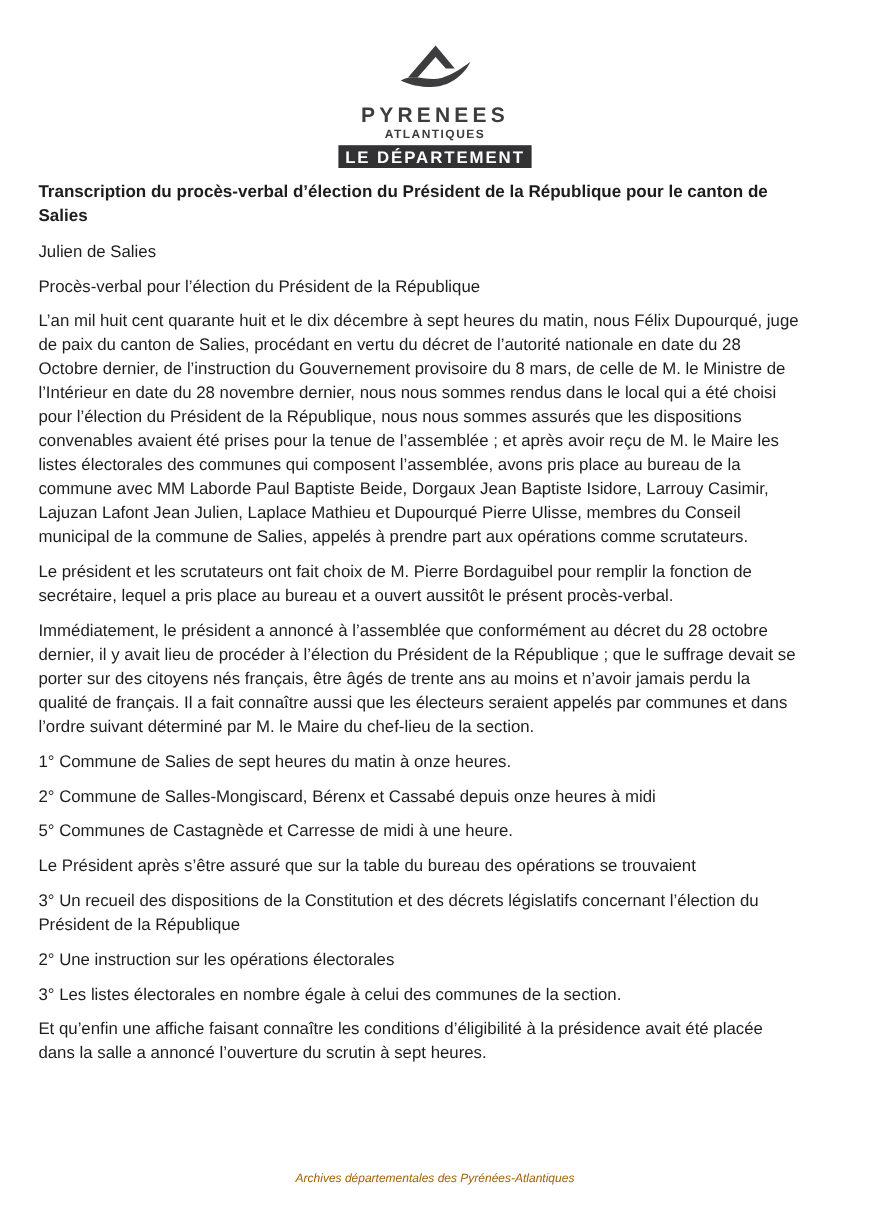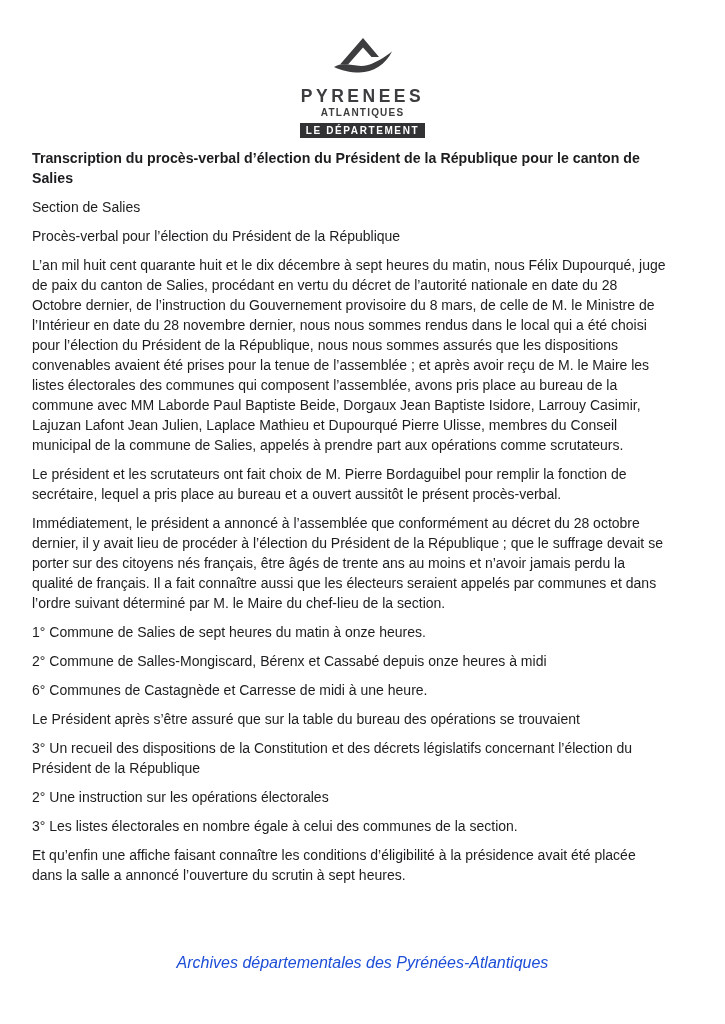--- a/index.html
+++ b/index.html
@@ -30,21 +30,21 @@
   .logo-line2 {
     font-size: 10px;
     font-weight: bold;
     letter-spacing: 1.2px;
     margin: 0 0 3px 0;
   }
   .logo-banner {
     display: inline-block;
     background: #323234;
     color: #ffffff;
-    font-size: 10px;
+    font-size: 14px;
     font-weight: bold;
     letter-spacing: 1.6px;
     padding: 3px 6px 2px 6px;
   }
   
   .doc-content {
     padding: 10px 56px 0 32px;
     font-size: 14px;
   }
   .doc-title {
@@ -57,52 +57,52 @@
   .doc-content p {
     margin: 0 0 9px 0;
     line-height: 20px;
     text-align: left;
   }
   
   .doc-footer {
     position: absolute;
     left: 0;
     right: 0;
-    bottom: 52px;
+    bottom: 36px;
     text-align: center;
     font-style: italic;
-    font-size: 16px;
-    color: #1d4ed8;
+    font-size: 10px;
+    color: #a16207;
   }
 </style>
 </head>
 <body>
 
 <div class="page">
 
   <div class="logo-block">
     <svg class="logo-icon" width="64" height="40" viewBox="0 0 64 40" aria-hidden="true">
       <path d="M32 2 L48 21 L40.5 21 L32 11.5 L17 28.5 L9 28.5 Z" fill="#3d3d3f"></path>
       <path d="M3 31 C14 24.5 25 32.5 37 29 C46 26.3 53 21.5 61 15.5 C55 28 42 36.5 28.5 36.5 C19 36.5 10 34.5 3 31 Z" fill="#3d3d3f"></path>
     </svg>
     <div class="logo-line1">PYRENEES</div>
     <div class="logo-line2">ATLANTIQUES</div>
     <div class="logo-banner">LE DÉPARTEMENT</div>
   </div>
 
   <div class="doc-content">
     <p class="doc-title">Transcription du procès-verbal d’élection du Président de la République pour le canton de Salies</p>
-    <p>Section de Salies</p>
+    <p>Julien de Salies</p>
     <p>Procès-verbal pour l’élection du Président de la République</p>
     <p>L’an mil huit cent quarante huit et le dix décembre à sept heures du matin, nous Félix Dupourqué, juge de paix du canton de Salies, procédant en vertu du décret de l’autorité nationale en date du 28 Octobre dernier, de l’instruction du Gouvernement provisoire du 8 mars, de celle de M. le Ministre de l’Intérieur en date du 28 novembre dernier, nous nous sommes rendus dans le local qui a été choisi pour l’élection du Président de la République, nous nous sommes assurés que les dispositions convenables avaient été prises pour la tenue de l’assemblée ; et après avoir reçu de M. le Maire les listes électorales des  communes qui composent l’assemblée, avons pris place au bureau de la commune avec MM Laborde Paul Baptiste Beide, Dorgaux Jean Baptiste Isidore, Larrouy Casimir, Lajuzan Lafont Jean Julien, Laplace Mathieu et Dupourqué Pierre Ulisse, membres du Conseil municipal de la commune de Salies, appelés à prendre part aux opérations comme scrutateurs.</p>
     <p>Le président et les scrutateurs ont fait choix de M. Pierre Bordaguibel pour remplir la fonction de secrétaire, lequel a pris place au bureau et a ouvert aussitôt le présent procès-verbal.</p>
     <p>Immédiatement, le président a annoncé à l’assemblée que conformément au décret du 28 octobre dernier, il y avait lieu de procéder à l’élection du Président de la République ; que le suffrage devait se porter sur des citoyens nés français, être âgés de trente ans au moins et n’avoir jamais perdu la qualité de français. Il a fait connaître aussi que les électeurs seraient appelés par communes et dans l’ordre suivant déterminé par M. le Maire du chef-lieu de la section.</p>
     <p>1° Commune de Salies de sept heures du matin à onze heures.</p>
     <p>2° Commune de Salles-Mongiscard, Bérenx et Cassabé depuis onze heures à midi</p>
-    <p>6° Communes de Castagnède et Carresse de midi à une heure.</p>
+    <p>5° Communes de Castagnède et Carresse de midi à une heure.</p>
     <p>Le Président après s’être assuré que sur la table du bureau des opérations se trouvaient</p>
     <p>3° Un recueil des dispositions de la Constitution et des décrets législatifs concernant l’élection du Président de la République</p>
     <p>2° Une instruction sur les opérations électorales</p>
     <p>3° Les listes électorales en nombre égale à celui des communes de la section.</p>
     <p>Et qu’enfin une affiche faisant connaître les conditions d’éligibilité à la présidence avait été placée dans la salle a annoncé l’ouverture du scrutin à sept heures.</p>
   </div>
 
   <div class="doc-footer">Archives départementales des Pyrénées-Atlantiques</div>
 
 </div>

